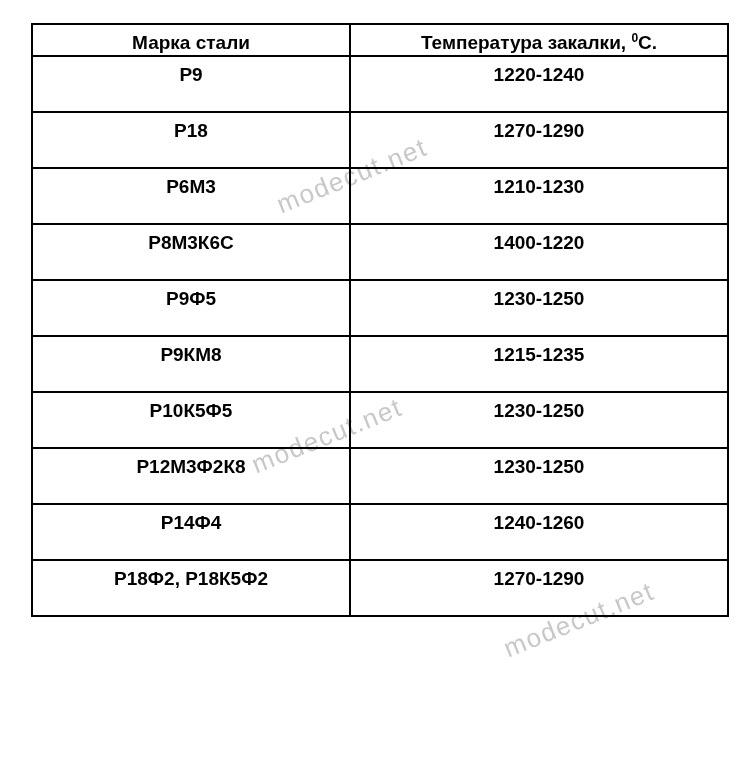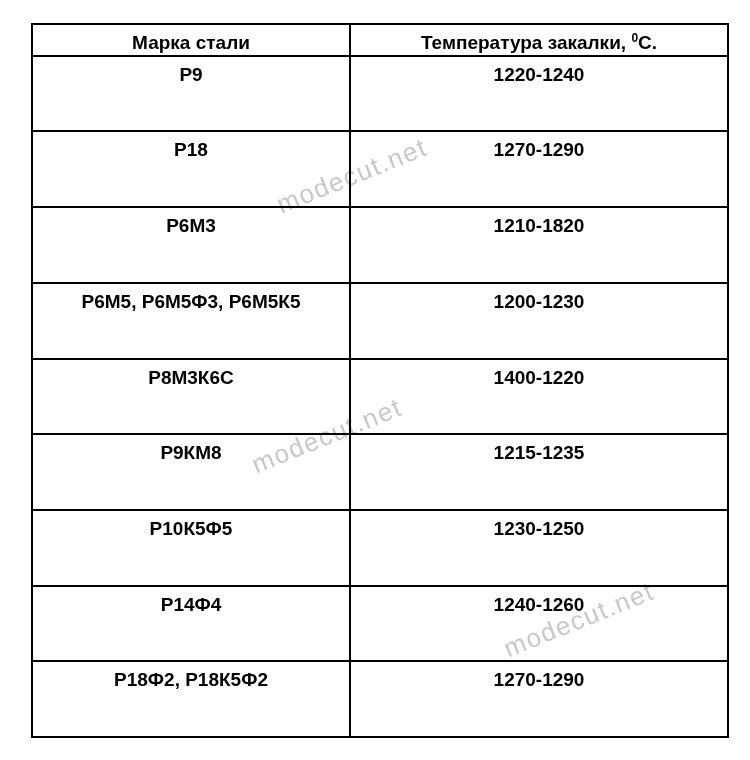--- a/index.html
+++ b/index.html
@@ -33,21 +33,21 @@
   .table-wrap {
     position: absolute;
     left: 31px;
     top: 23px;
     z-index: 1;
   }
   table.steel-table {
     border-collapse: collapse;
     table-layout: fixed;
     width: 696px;
-    height: 715px;
+    height: 594px;
     background: transparent;
   }
   .steel-table th,
   .steel-table td {
     border: 2px solid #000000;
     vertical-align: top;
     text-align: center;
     padding: 6px 4px 0 4px;
     font-size: 19px;
     font-weight: 700;
@@ -87,36 +87,40 @@
       <tr>
         <td>Р9</td>
         <td>1220-1240</td>
       </tr>
       <tr>
         <td>Р18</td>
         <td>1270-1290</td>
       </tr>
       <tr>
         <td>Р6М3</td>
-        <td>1210-1820</td>
-      </tr>
-      <tr>
-        <td>Р6М5, Р6М5Ф3, Р6М5К5</td>
-        <td>1200-1230</td>
+        <td>1210-1230</td>
       </tr>
       <tr>
         <td>Р8М3К6С</td>
         <td>1400-1220</td>
+      </tr>
+      <tr>
+        <td>Р9Ф5</td>
+        <td>1230-1250</td>
       </tr>
       <tr>
         <td>Р9КМ8</td>
         <td>1215-1235</td>
       </tr>
       <tr>
         <td>Р10К5Ф5</td>
+        <td>1230-1250</td>
+      </tr>
+      <tr>
+        <td>Р12М3Ф2К8</td>
         <td>1230-1250</td>
       </tr>
       <tr>
         <td>Р14Ф4</td>
         <td>1240-1260</td>
       </tr>
       <tr>
         <td>Р18Ф2, Р18К5Ф2</td>
         <td>1270-1290</td>
       </tr>

